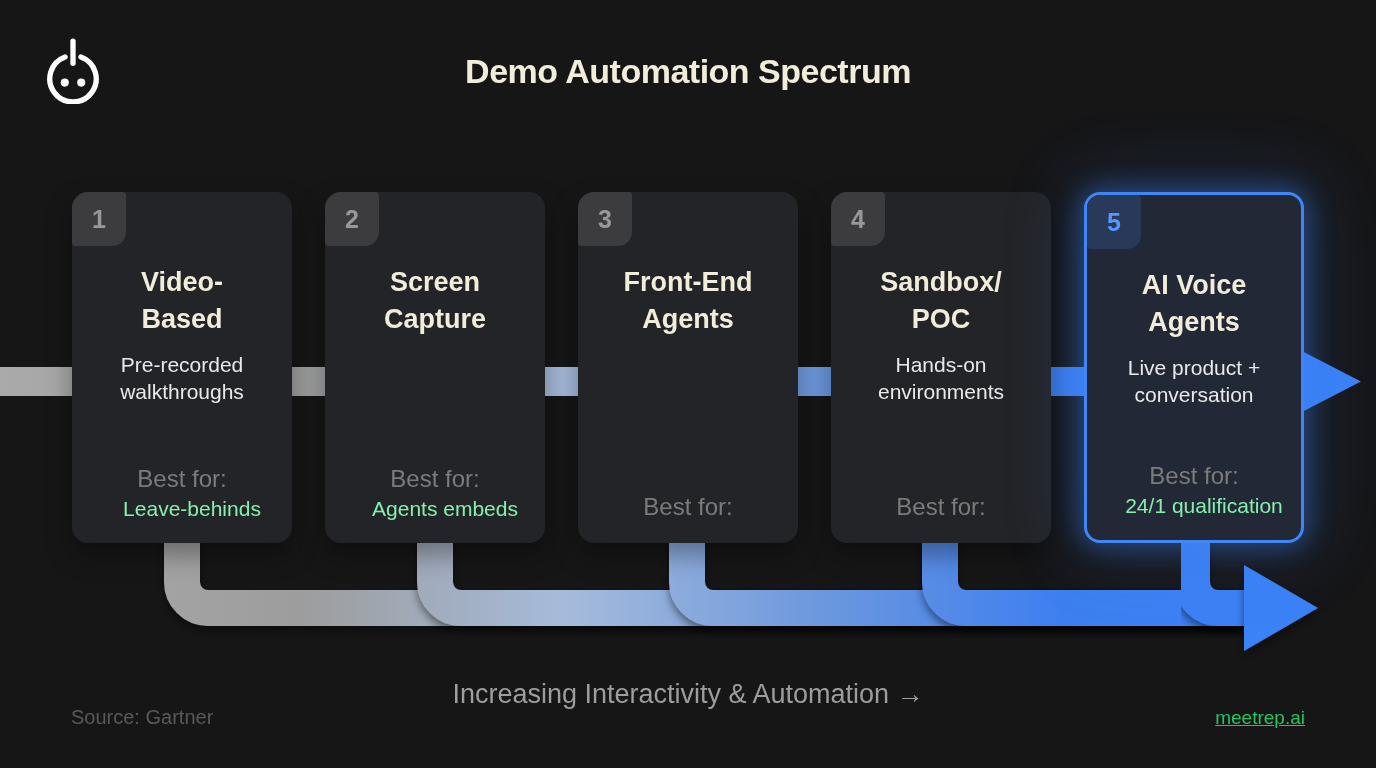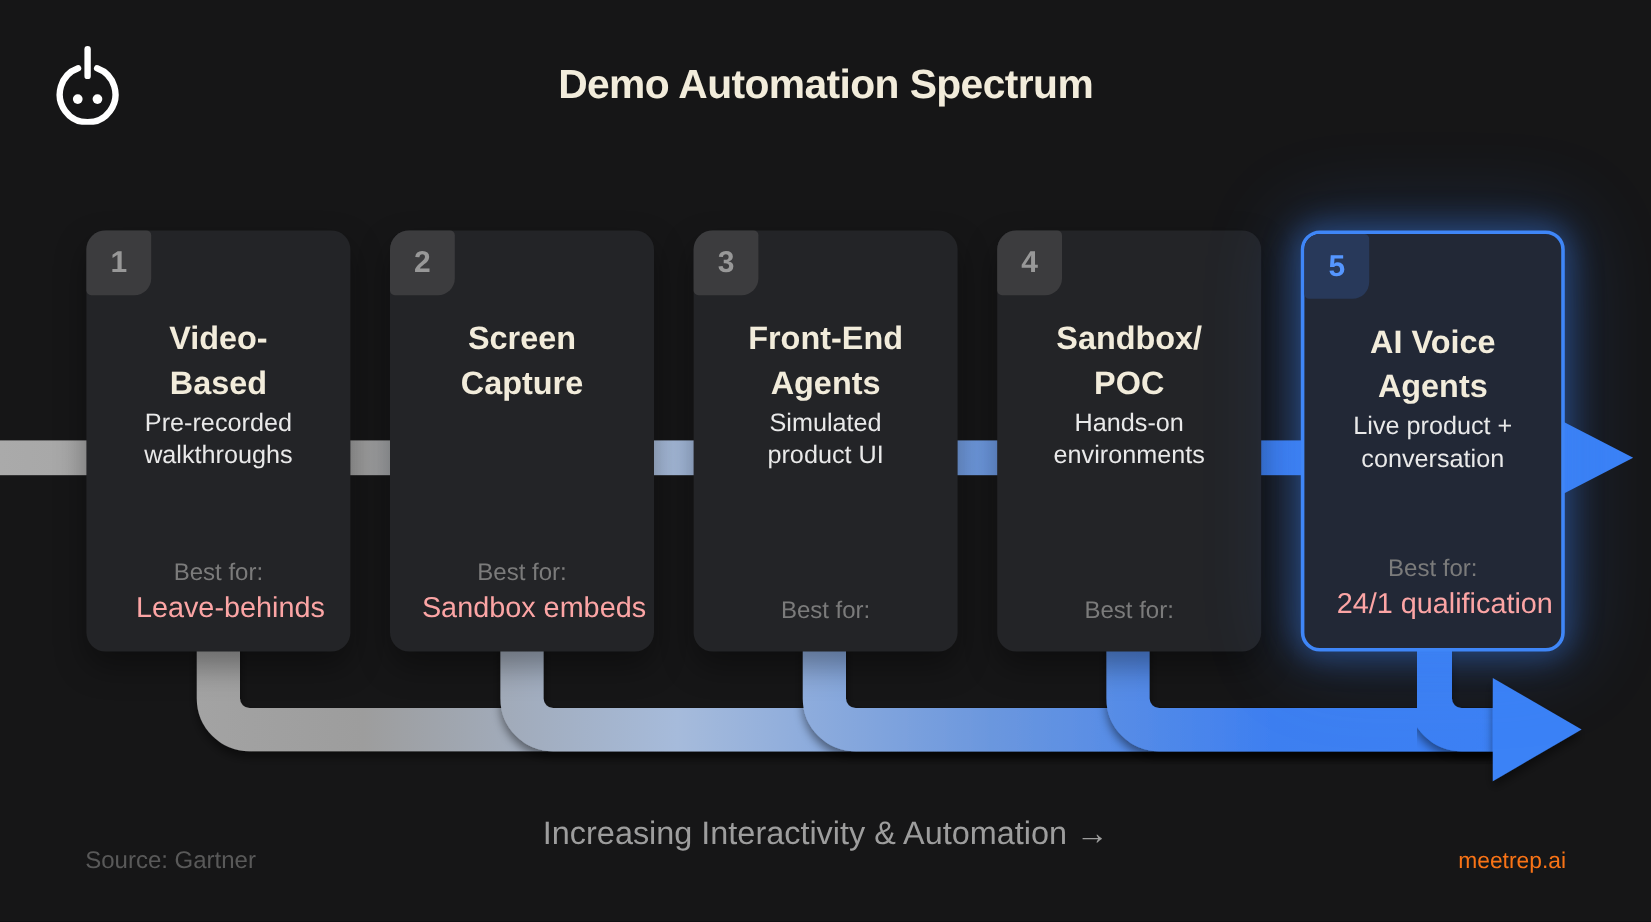--- a/index.html
+++ b/index.html
@@ -33,33 +33,33 @@
     background:#3c3c3e;border-radius:16px 4px 14px 4px;
     display:flex;align-items:center;justify-content:center;
     font-size:25px;font-weight:700;color:#989898;
   }
   .card.highlight .badge{background:#28395a;color:#5596ff;border-radius:13px 4px 14px 4px;}
   .card-title{
     margin:72px 6px 0;text-align:center;white-space:pre-line;
     font-size:27px;line-height:1.38;font-weight:800;color:#f2ecdb;
   }
   .card-sub{
-    margin:0 8px 0;text-align:center;white-space:pre-line;
+    margin:12px 8px 0;text-align:center;white-space:pre-line;
     font-size:21px;line-height:1.32;color:#e9e9e9;
   }
   .best{position:absolute;left:0;bottom:22px;width:100%;text-align:center;}
-  .best-label{font-size:20px;color:#7b7b7b;}
-  .best-value{font-size:24px;color:#fca5a5;margin-top:4px;padding-left:20px;}
+  .best-label{font-size:24px;color:#7b7b7b;}
+  .best-value{font-size:21px;color:#86efac;margin-top:4px;padding-left:20px;}
   
   .caption{
     position:absolute;left:0;top:639px;width:100%;z-index:2;text-align:center;
     font-size:27px;color:#9d9d9d;margin-top:40px;
   }
   .source{position:absolute;left:71px;top:706px;z-index:2;font-size:20px;color:#595959;text-align:right;}
-  .brand{position:absolute;right:71px;top:707px;z-index:2;font-size:19px;color:#f97316;}
+  .brand{position:absolute;right:71px;top:707px;z-index:2;font-size:19px;color:#22c55e;text-decoration:underline;}
 </style>
 </head>
 <body>
 
 <div class="stage">
 
   <svg class="flow-svg" width="1376" height="768" viewBox="0 0 1376 768" aria-hidden="true">
     <defs>
       <linearGradient id="flowGrad" gradientUnits="userSpaceOnUse" x1="0" y1="0" x2="1376" y2="0">
         <stop offset="0" stop-color="#aaaaaa"></stop>
@@ -107,30 +107,28 @@
         <div class="best-value">Leave-behinds</div>
       </div>
     </div>
 
     <div class="card">
       <div class="badge">2</div>
       <div class="card-title">Screen
 Capture</div>
       <div class="best">
         <div class="best-label">Best for:</div>
-        <div class="best-value">Sandbox embeds</div>
+        <div class="best-value">Agents embeds</div>
       </div>
     </div>
 
     <div class="card">
       <div class="badge">3</div>
       <div class="card-title">Front-End
 Agents</div>
-      <div class="card-sub">Simulated
-product UI</div>
       <div class="best">
         <div class="best-label">Best for:</div>
       </div>
     </div>
 
     <div class="card">
       <div class="badge">4</div>
       <div class="card-title">Sandbox/
 POC</div>
       <div class="card-sub">Hands-on

